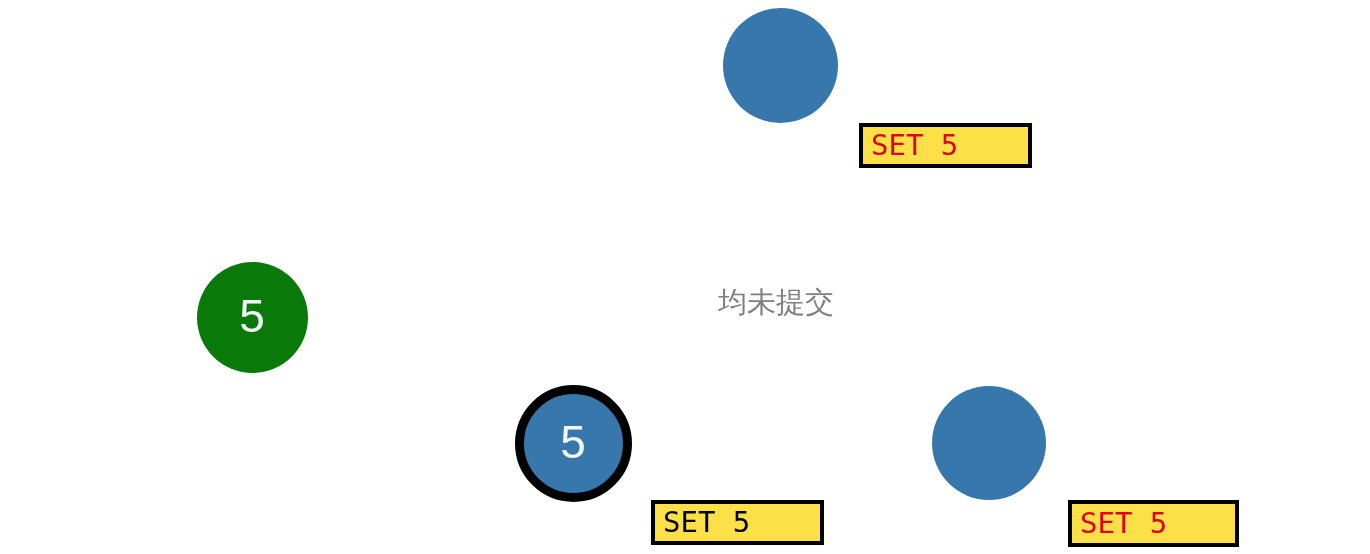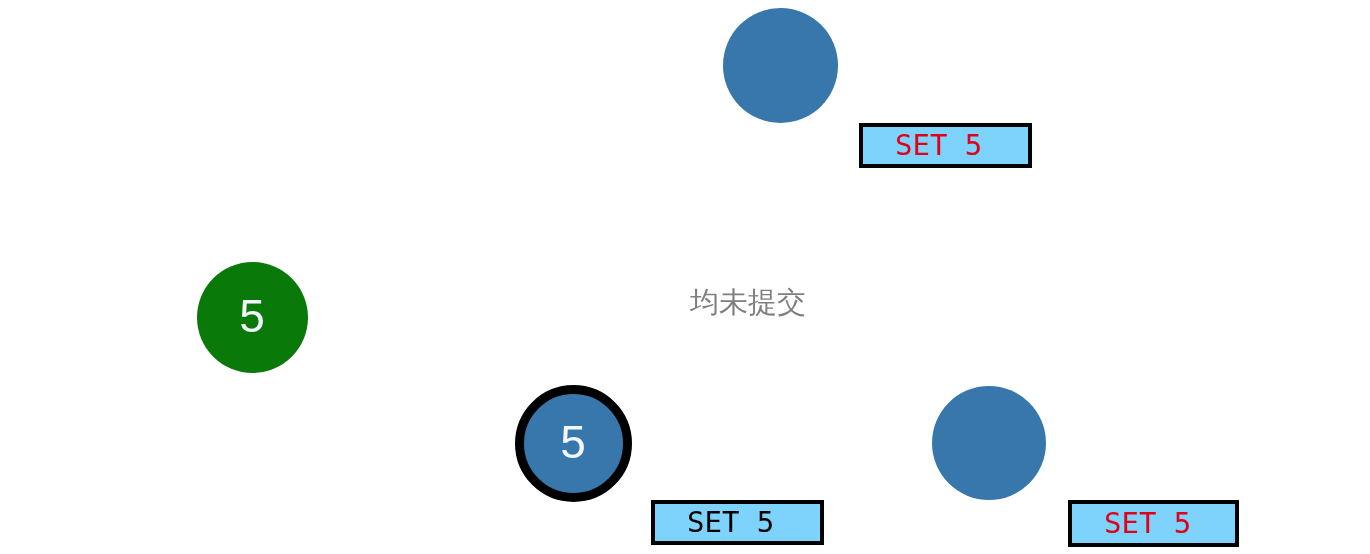--- a/index.html
+++ b/index.html
@@ -39,25 +39,24 @@
     letter-spacing: 0;
     display: block;
     transform: translateY(-1px);
   }
 
   
   .setbox {
     position: absolute;
     box-sizing: border-box;
     border: 4px solid #000000;
-    background: #7dd3fc;
+    background: #fde047;
     display: flex;
     align-items: center;
     overflow: hidden;
-    padding-left: 24px;
   }
   .setbox-text {
     font-family: "DejaVu Sans Mono", "Liberation Mono", monospace;
     font-size: 29px;
     line-height: 1;
     white-space: pre;
     padding-left: 8px;
     letter-spacing: 0px;
   }
   .setbox-text.red  { color: #e00018; }
@@ -72,21 +71,21 @@
     line-height: 1;
     white-space: nowrap;
     user-select: none;
   }
 </style>
 </head>
 <body>
 
 <div id="stage">
 
-  <div class="status-text" style="left:690px; top:288px;">均未提交</div>
+  <div class="status-text" style="left:718px; top:288px;">均未提交</div>
 
   <div id="nodes-layer">
       <div class="node" style="width: 115px; height: 115px; left: 722.5px; top: 7.5px; background: rgb(55, 119, 172);"></div>
       <div class="node" style="width: 111px; height: 111px; left: 196.5px; top: 261.5px; background: rgb(9, 122, 9);">
         <span class="node-label">5</span>
       </div>
       <div class="node selected" style="width: 117px; height: 117px; left: 514.5px; top: 384.5px; background: rgb(55, 119, 172);">
         <span class="node-label">5</span>
       </div>
       <div class="node" style="width: 114px; height: 114px; left: 932px; top: 386px; background: rgb(55, 119, 172);"></div>

